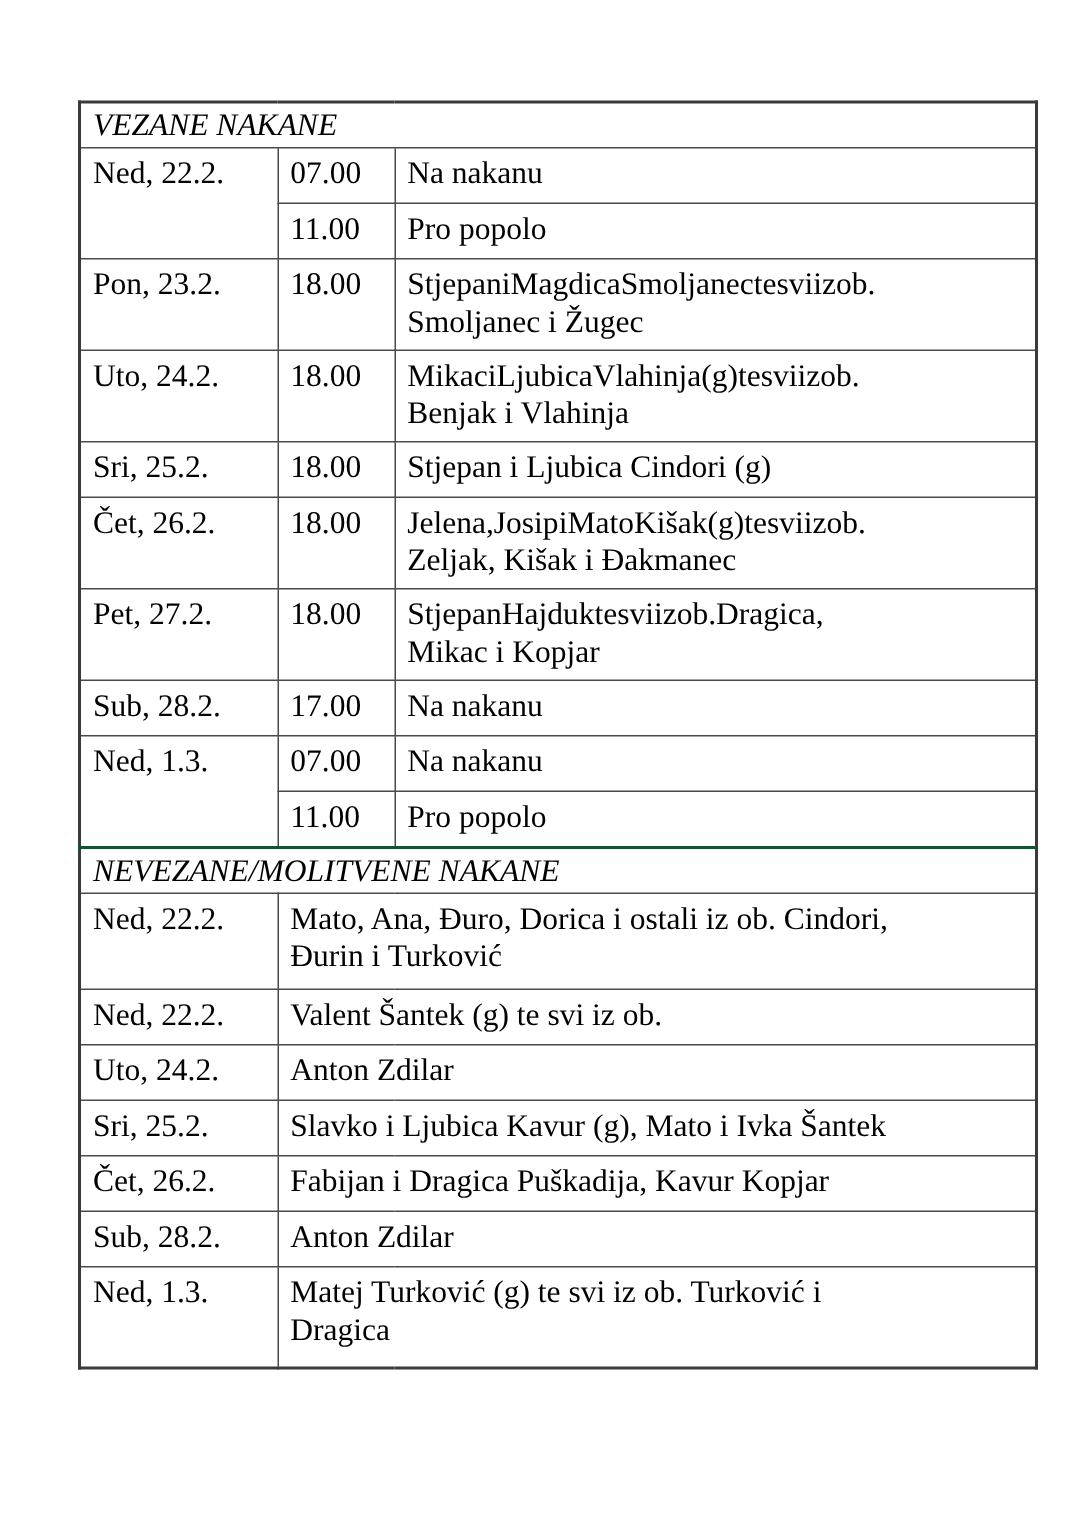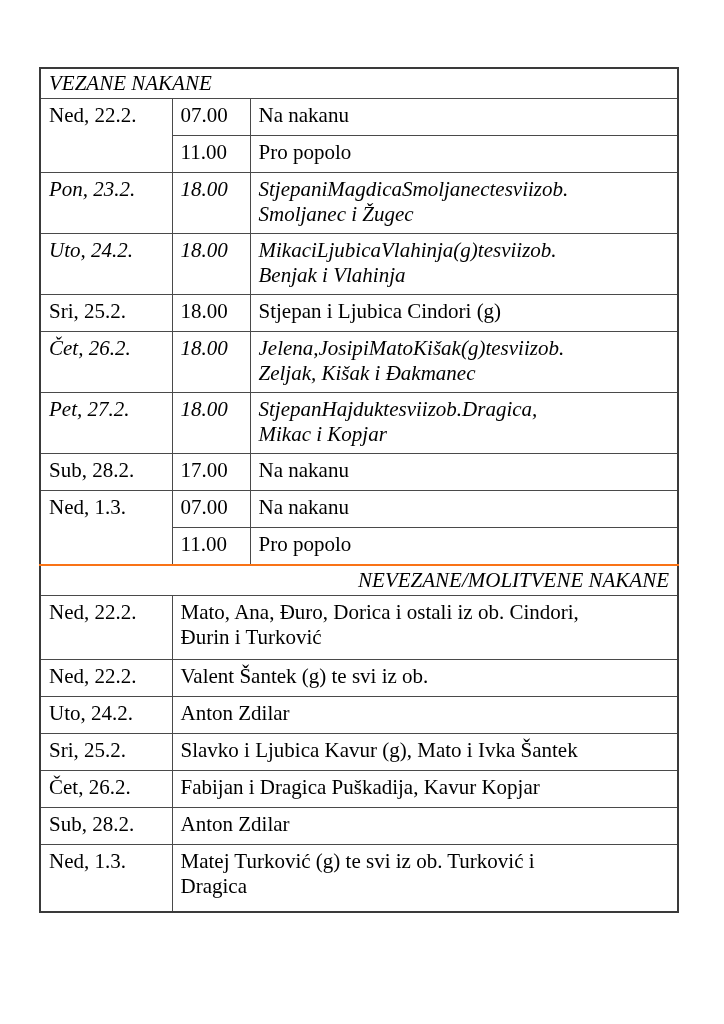--- a/index.html
+++ b/index.html
@@ -11,21 +11,21 @@
     position: relative;
     width: 724px;
     height: 1024px;
     background: #ffffff;
     overflow: hidden;
     font-family: "Liberation Serif", "DejaVu Serif", serif;
     color: #000000;
   }
   table.schedule {
     position: absolute;
-    left: 39px;
+    left: 52px;
     top: 67px;
     width: 638px;
     table-layout: fixed;
     border-collapse: collapse;
     border-spacing: 0;
   }
   table.schedule col.c-date { width: 132px; }
   table.schedule col.c-time { width: 78px;  }
   table.schedule col.c-text { width: 428px; }
 
@@ -40,28 +40,27 @@
   }
   table.schedule {
     border: 2px solid #3a3a3a;
   }
   tr.section-header td {
     font-style: italic;
     padding-top: 2px;
     padding-bottom: 2px;
   }
   tr.section-sep td {
-    border-top: 2px solid #f97316;
-    text-align: right;
+    border-top: 2px solid #14532d;
   }
 
   
   tr.h-hdr  { height: 30px; }
   tr.h-s    { height: 37px; }
-  tr.h-d    { height: 51px; font-style: italic; }
+  tr.h-d    { height: 51px; }
   tr.h-d2   { height: 64px; }
   tr.h-last { height: 68px; }
 
   
   .jline {
     display: flex;
     flex-wrap: nowrap;
     justify-content: space-between;
   }
   .line { display: block; }

